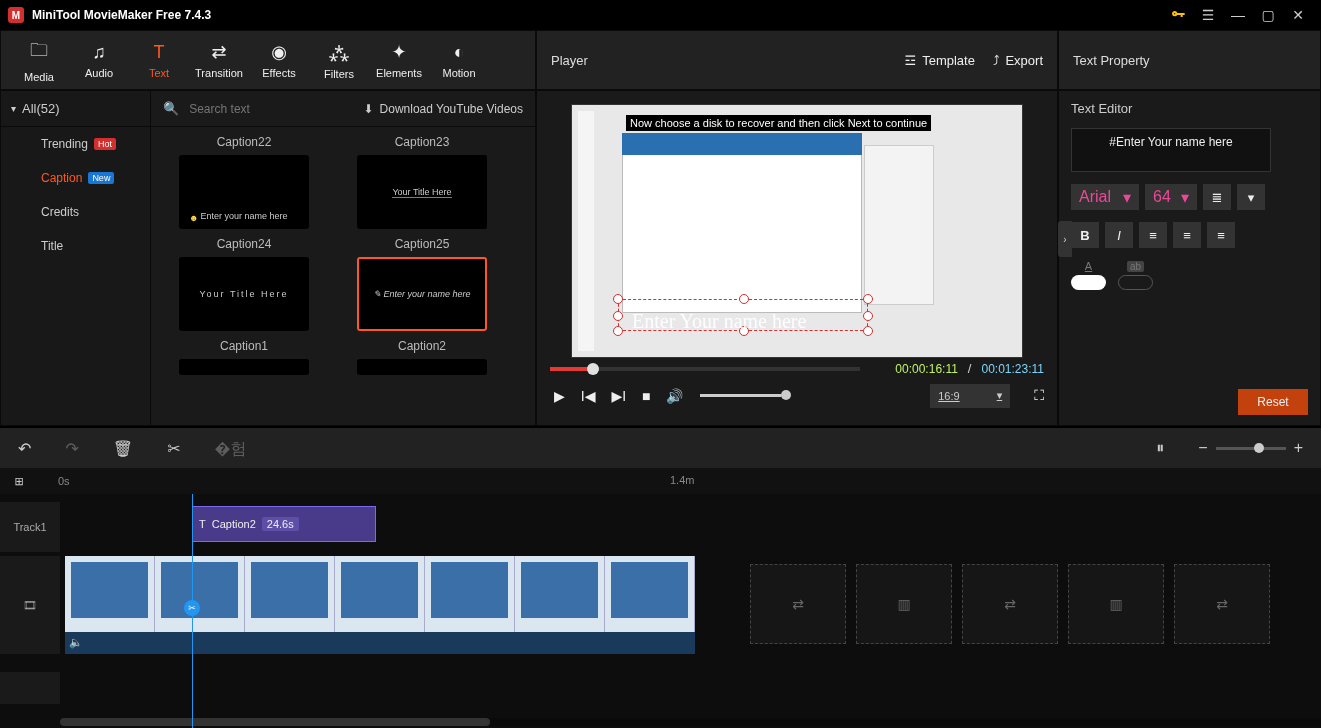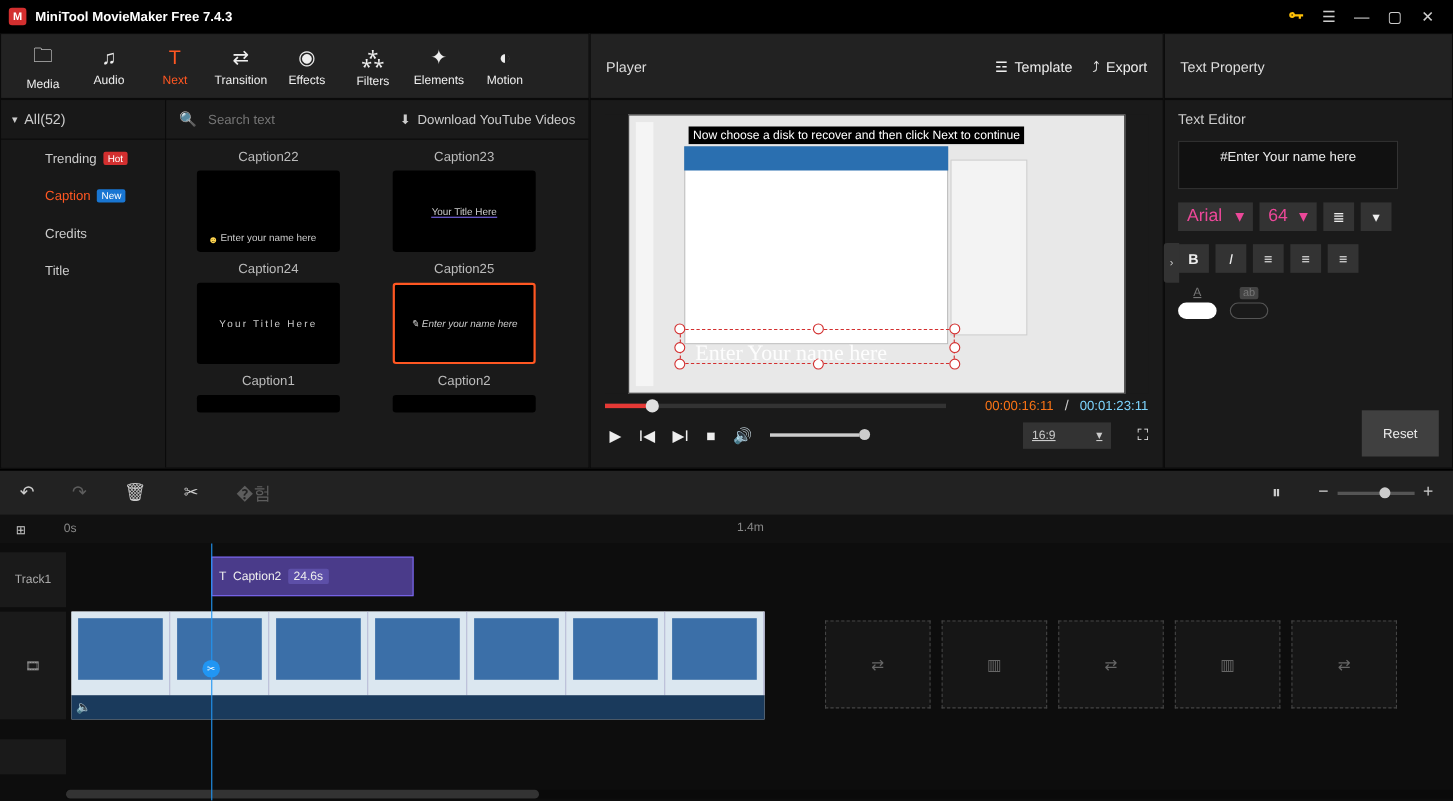--- a/index.html
+++ b/index.html
@@ -47,37 +47,37 @@
 .preview-stage { flex: 1; display: flex; align-items: center; justify-content: center; background: #1a1a1a; }
 .preview-canvas { width: 452px; height: 254px; background: #e8e8e8; position: relative; border:1px solid #333;}
 .preview-banner { position: absolute; top: 10px; left: 54px; background: #000; color: #fff; font-size: 11px; padding: 2px 4px; }
 .preview-caption { position: absolute; bottom: 24px; left: 60px; color: #fff; font-size: 20px; font-family: cursive; opacity: .95;}
 .selbox { position: absolute; border: 1px dashed #d32f2f; }
 .handle { position: absolute; width: 10px; height: 10px; border: 1px solid #d32f2f; border-radius: 50%; background: #fff;}
 .scrub-row { height: 24px; display: flex; align-items: center; gap: 10px; }
 .scrub { flex: 1; height: 4px; background: #333; position: relative; }
 .scrub .played { position: absolute; left: 0; top: 0; height: 4px; background: #e53935; width: 14%; }
 .scrub .knob { position: absolute; left: 14%; top: -4px; width: 12px; height: 12px; background: #e0e0e0; border-radius: 50%; transform: translateX(-50%);}
-.time-cur { color: #f97316; font-size: 12px; margin-left: 25px;}
+.time-cur { color: #bef264; font-size: 12px; margin-left: 25px;}
 .time-tot { color: #7dd3fc; font-size: 12px;}
 .ctrl-row { height: 36px; display: flex; align-items: center; gap: 16px; padding-left: 4px;}
 .ctrl-row .pc { color: #eee; font-size: 14px; cursor: pointer;}
 .vol-slider { width: 90px; height: 3px; background: #555; position: relative;}
 .vol-slider::after { content: ""; position: absolute; left: 0; top:0; width: 90%; height: 3px; background: #ccc;}
 .vol-knob { position: absolute; left: 90%; top: -4px; width: 10px; height: 10px; background: #ccc; border-radius: 50%;}
 .aspect-sel { margin-left: auto; width: 80px; height: 24px; background: #333; display: flex; align-items: center; justify-content: space-between; padding: 0 8px; font-size: 11px; cursor:pointer;text-decoration:underline;}
 
 .prop-pane { grid-column: 3; grid-row: 2; background: #1a1a1a; border: 1px solid #0a0a0a; display: flex; flex-direction: column; padding: 10px 12px; gap: 12px; position:relative;}
 .prop-pane .section-title { color: #ccc; font-size: 13px; }
 .text-area { width: 200px; height: 44px; background: #111; border: 1px solid #333; color: #eee; padding: 6px; font-size: 12px; resize:none;text-align:center;}
 .ctl-row { display: flex; gap: 6px; align-items: center; }
 .sel-ctl { background: #333; height: 26px; display: flex; align-items: center; justify-content: space-between; padding: 0 8px; color: #ec4899; font-size: 16px; cursor:pointer;}
 .icon-btn { width: 28px; height: 26px; background: #333; display: flex; align-items: center; justify-content: center; color: #eee; cursor:pointer; font-size: 13px;}
 .color-swatch { width: 35px; height: 15px; border-radius: 8px; cursor:pointer;}
-.reset-btn { position: absolute; right: 12px; bottom: 10px; width: 70px; height: 42px; background: #404040; display: flex; align-items: center; justify-content: center; color: #eee; font-size: 12px; cursor:pointer;margin-top:20px;}
+.reset-btn { position: absolute; right: 12px; bottom: 10px; width: 70px; height: 26px; background: #c2410c; display: flex; align-items: center; justify-content: center; color: #eee; font-size: 12px; cursor:pointer;margin-top:20px;}
 .expand-tab { position:absolute; left:-1px; top:130px; width:14px; height:36px; background:#333; display:flex; align-items:center; justify-content:center; font-size:10px; cursor:pointer; border-radius: 3px 0 0 3px;}
 
 .timeline { height: 302px; background: #111; border-top: 2px solid #000; display:flex; flex-direction:column;}
 .tl-tools { height: 40px; background: #222; display: flex; align-items: center; padding: 0 18px; gap: 34px;}
 .tl-tools .tlb { color: #ccc; font-size: 16px; cursor: pointer;}
 .tl-tools .spacer { flex: 1; }
 .zoom { display: flex; align-items: center; gap: 8px;}
 .zoom-track { width: 70px; height: 3px; background: #555; position: relative;}
 .zoom-knob { position: absolute; left: 55%; top:-4px; width:10px; height:10px; background:#ccc; border-radius:50%;}
 
@@ -134,21 +134,21 @@
     <div class="tab">
         <div class="ticon">🗀</div>
         <div>Media</div>
       </div>
     <div class="tab">
         <div class="ticon">♫</div>
         <div>Audio</div>
       </div>
     <div class="tab active">
         <div class="ticon">T</div>
-        <div>Next</div>
+        <div>Text</div>
       </div>
     <div class="tab">
         <div class="ticon">⇄</div>
         <div>Transition</div>
       </div>
     <div class="tab">
         <div class="ticon">◉</div>
         <div>Effects</div>
       </div>
     <div class="tab">

